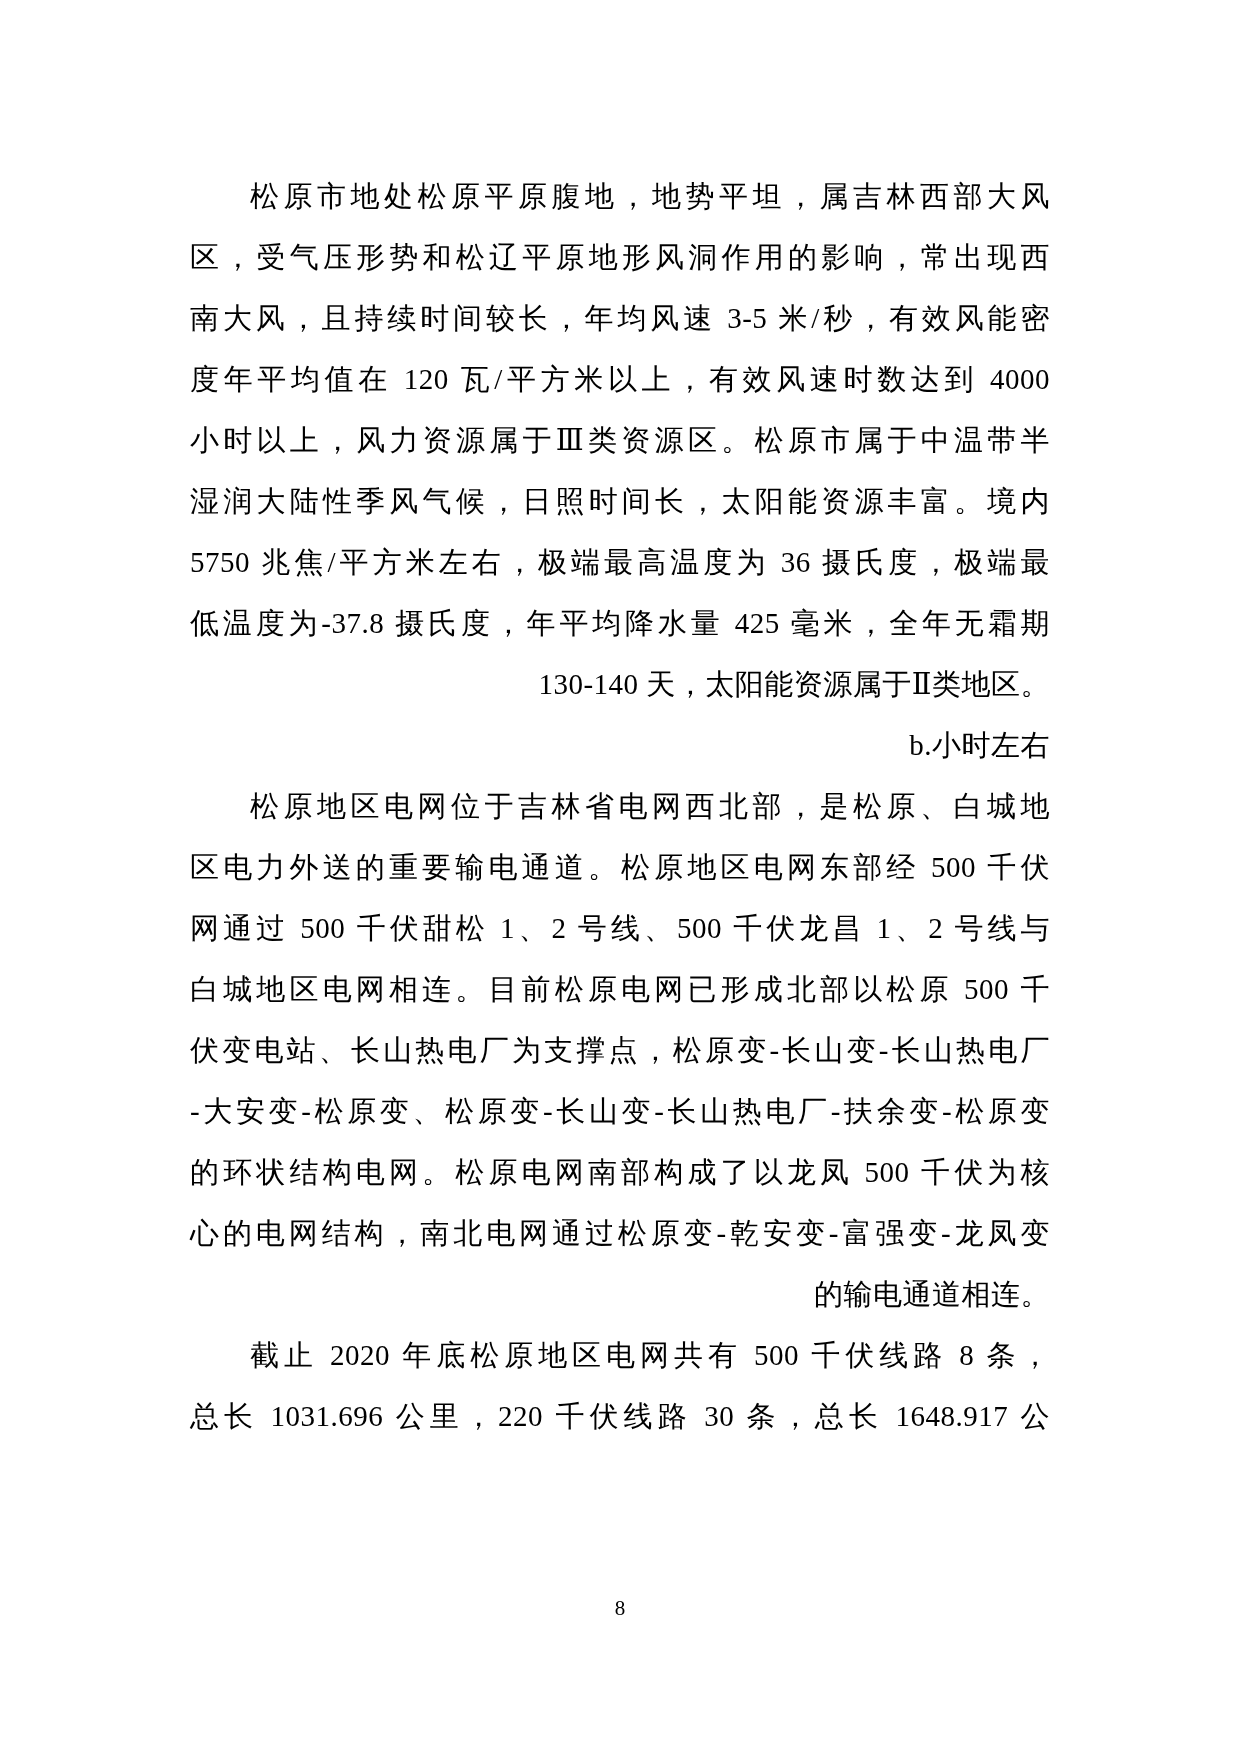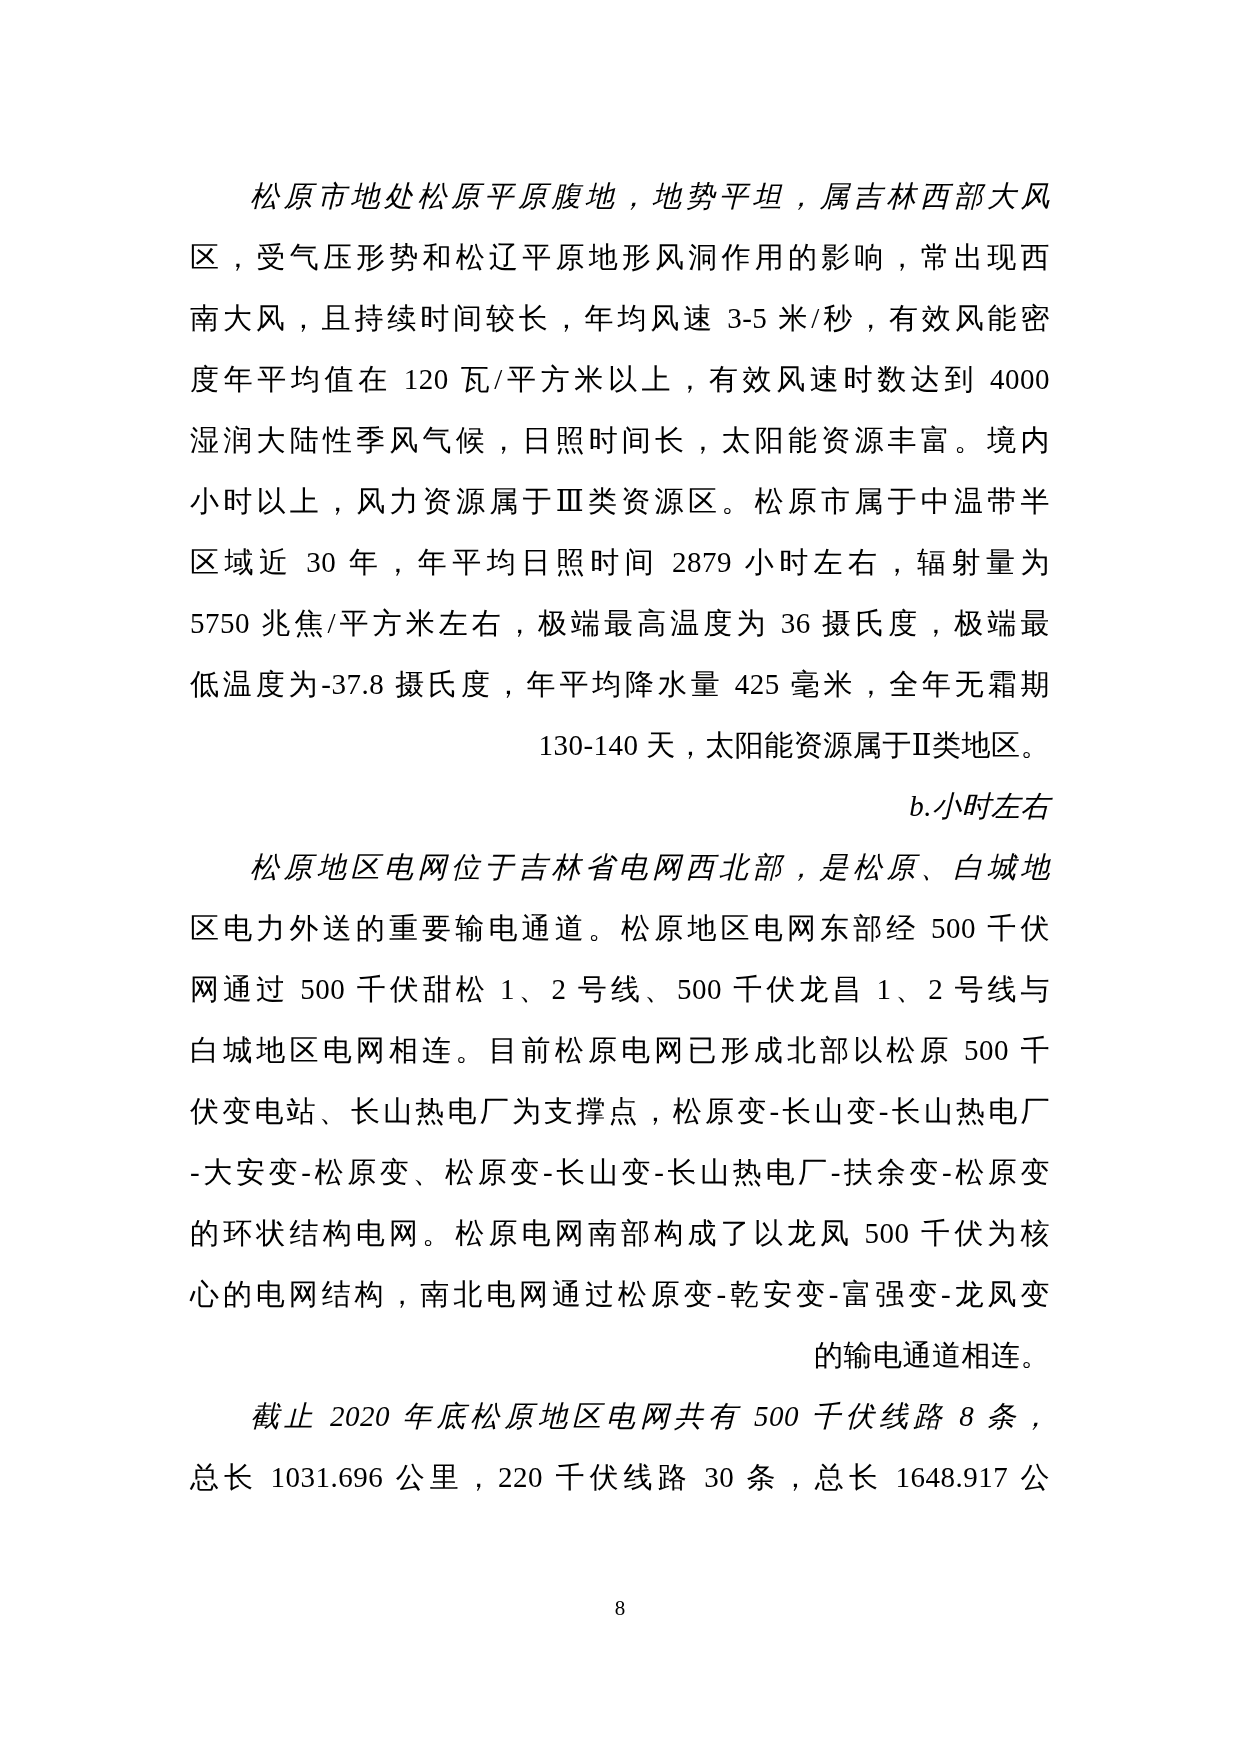--- a/index.html
+++ b/index.html
@@ -28,21 +28,20 @@
     font-size: 29px;
     letter-spacing: 0.5px;
     text-align: right;
   }
   .just {
     text-align: justify;
     text-align-last: justify;
   }
   .indent {
     padding-left: 60px;
-    font-style: italic;
   }
   .page-num {
     position: absolute;
     top: 1594px;
     left: 0;
     width: 100%;
     text-align: center;
     font-size: 21px;
     line-height: 28px;
   }
@@ -50,23 +49,22 @@
 </head>
 <body>
 
 <div class="doc-page">
   <div class="text-block">
 
     <div class="line just indent">松原市地处松原平原腹地，地势平坦，属吉林西部大风</div>
     <div class="line just">区，受气压形势和松辽平原地形风洞作用的影响，常出现西</div>
     <div class="line just">南大风，且持续时间较长，年均风速 3-5 米/秒，有效风能密</div>
     <div class="line just">度年平均值在 120 瓦/平方米以上，有效风速时数达到 4000</div>
+    <div class="line just">小时以上，风力资源属于Ⅲ类资源区。松原市属于中温带半</div>
     <div class="line just">湿润大陆性季风气候，日照时间长，太阳能资源丰富。境内</div>
-    <div class="line just">小时以上，风力资源属于Ⅲ类资源区。松原市属于中温带半</div>
-    <div class="line just">区域近 30 年，年平均日照时间 2879 小时左右，辐射量为</div>
     <div class="line just">5750 兆焦/平方米左右，极端最高温度为 36 摄氏度，极端最</div>
     <div class="line just">低温度为-37.8 摄氏度，年平均降水量 425 毫米，全年无霜期</div>
     <div class="line">130-140 天，太阳能资源属于Ⅱ类地区。</div>
 
     <div class="line indent">b.小时左右</div>
 
     <div class="line just indent">松原地区电网位于吉林省电网西北部，是松原、白城地</div>
     <div class="line just">区电力外送的重要输电通道。松原地区电网东部经 500 千伏</div>
     <div class="line just">网通过 500 千伏甜松 1、2 号线、500 千伏龙昌 1、2 号线与</div>
     <div class="line just">白城地区电网相连。目前松原电网已形成北部以松原 500 千</div>

